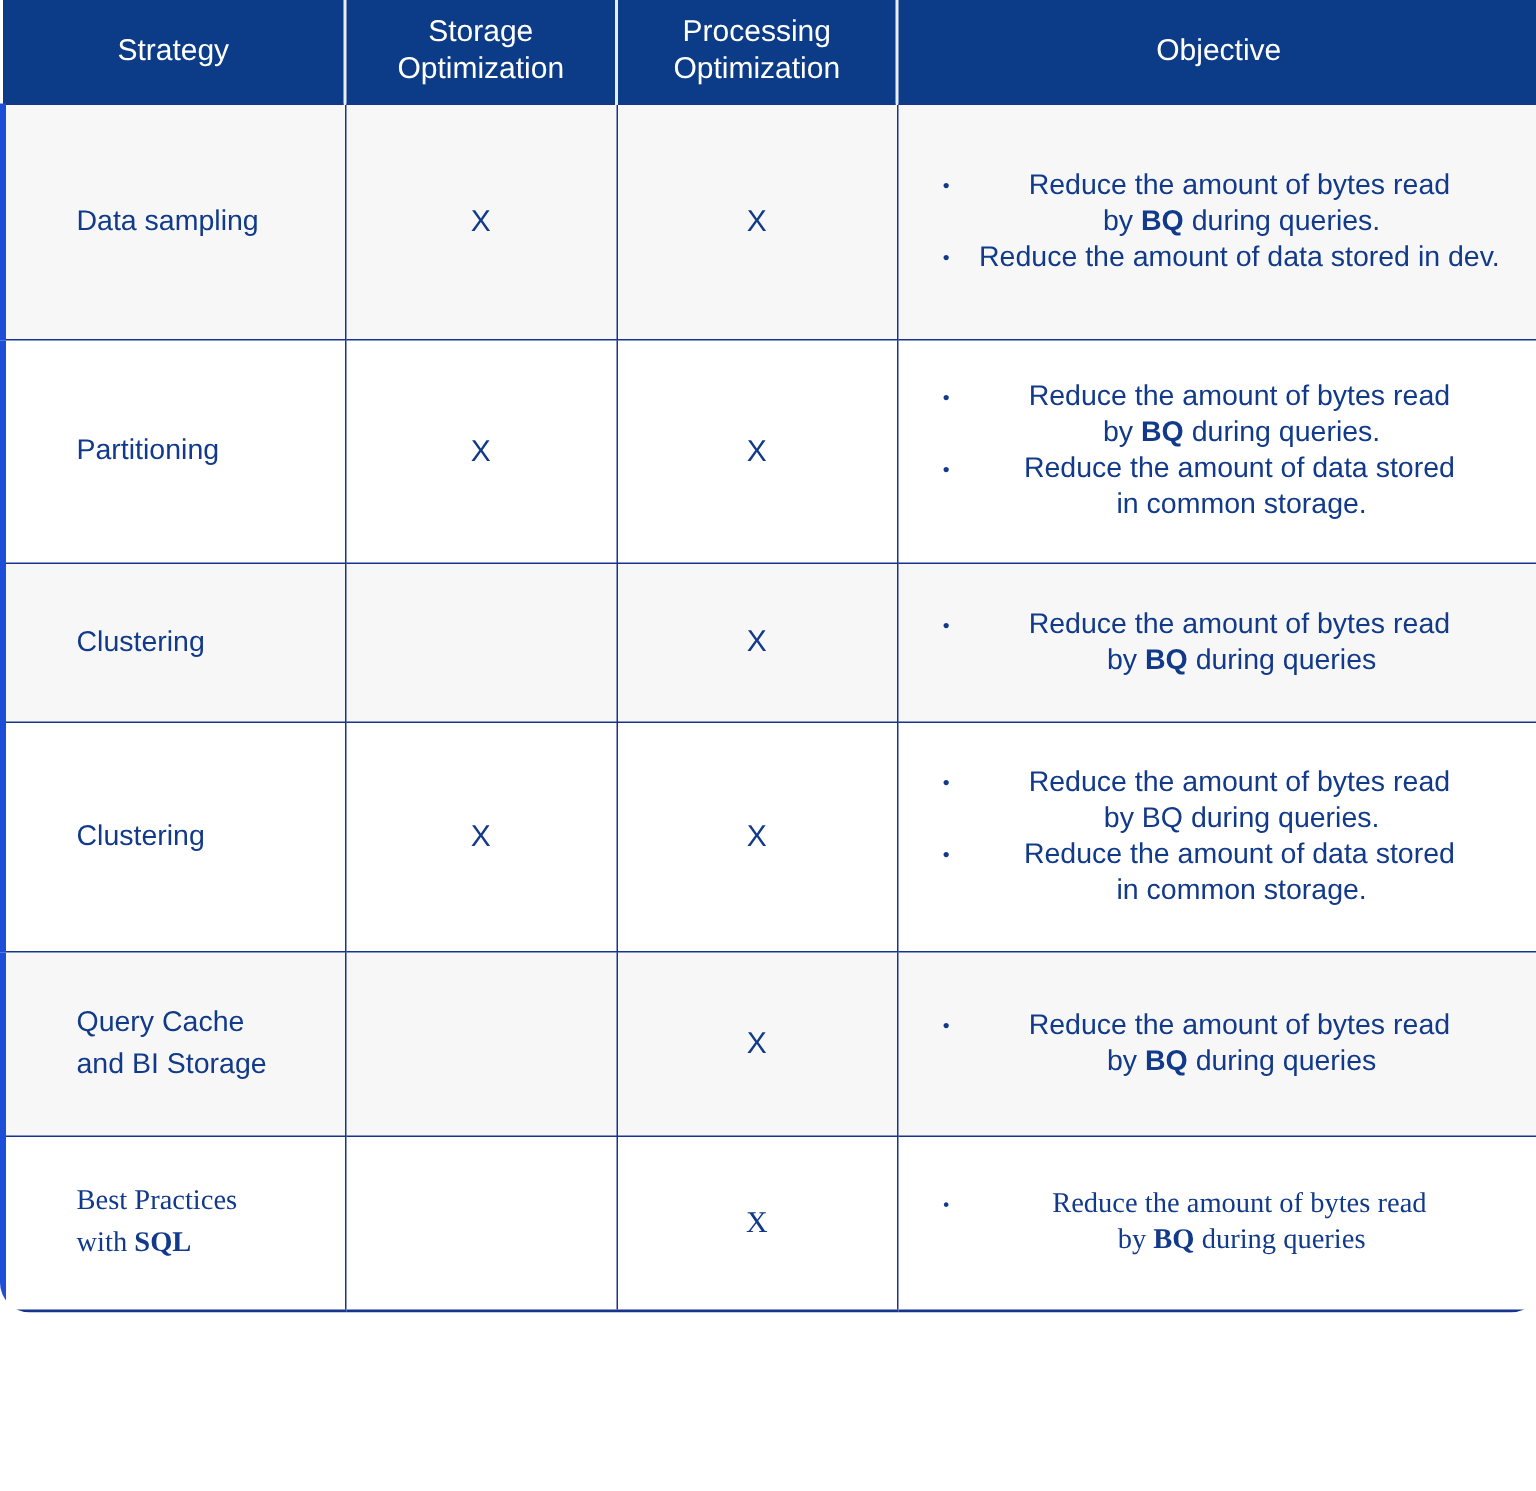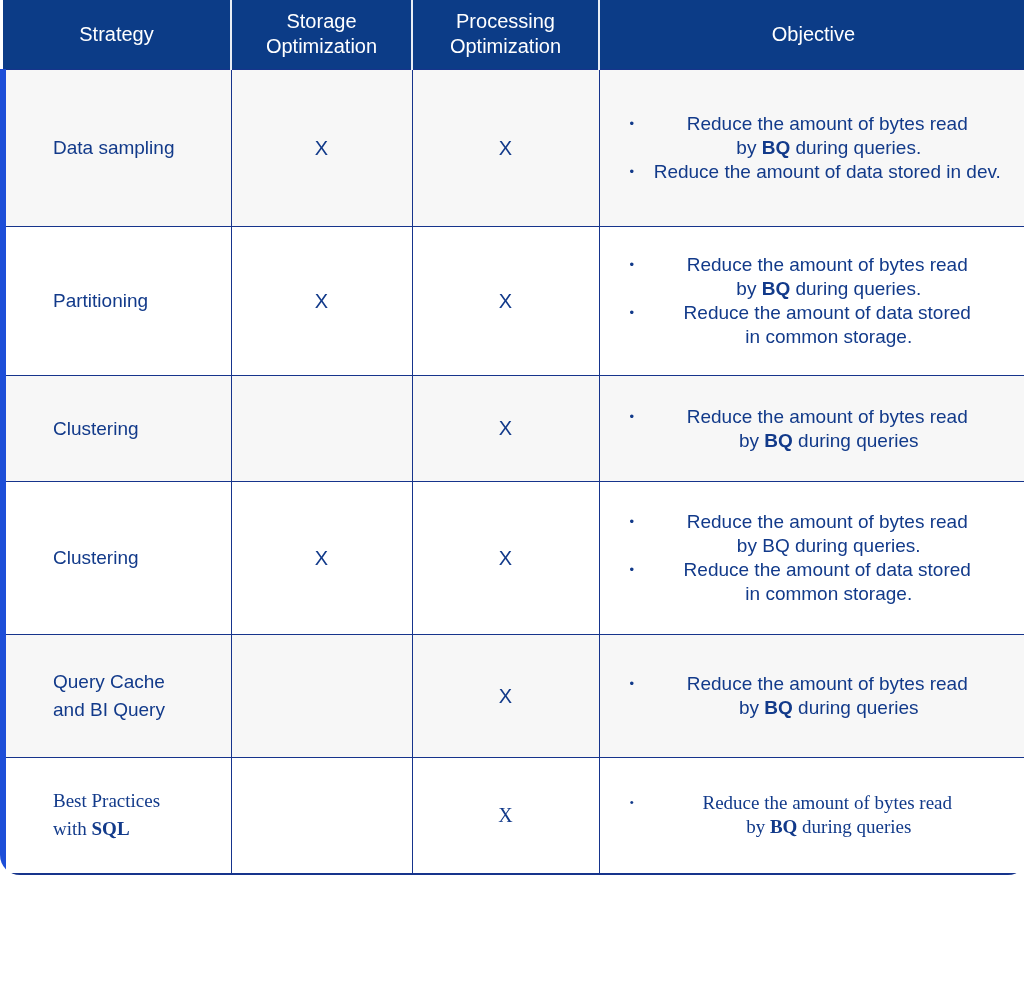--- a/index.html
+++ b/index.html
@@ -60,21 +60,21 @@
   }
 
   tbody tr.row-odd td  { background: #f7f7f7; }
   tbody tr.row-even td { background: #ffffff; }
 
   td.strategy-cell {
     padding-left: 47px;
     padding-right: 10px;
     text-align: left;
     line-height: 28px;
-    border-left: 6px solid #1d4ed8;
+    border-left: 4px solid #1d4ed8;
   }
   td.mark-cell {
     text-align: center;
     font-size: 20px;
   }
   td.objective-cell {
     padding-left: 30px;
     padding-right: 12px;
     border-right: 2px solid #16348c;
     text-align: center;
@@ -187,21 +187,21 @@
           <td class="mark-cell"><span>X</span></td>
           <td class="mark-cell"><span>X</span></td>
           <td class="objective-cell">
             <ul class="bullets">
               <li><span>Reduce the amount of bytes read</span><span class="cont"><span>by BQ during queries.</span></span></li>
               <li><span>Reduce the amount of data stored</span><span class="cont"><span>in common storage.</span></span></li>
             </ul>
           </td>
         </tr>
         <tr class="row-odd r5">
-          <td class="strategy-cell"><span>Query Cache</span><br><span>and BI Query</span></td>
+          <td class="strategy-cell"><span>Query Cache</span><br><span>and BI Storage</span></td>
           <td class="mark-cell"><span></span></td>
           <td class="mark-cell"><span>X</span></td>
           <td class="objective-cell">
             <ul class="bullets">
               <li><span>Reduce the amount of bytes read</span><span class="cont"><span>by </span><b>BQ</b><span> during queries</span></span></li>
             </ul>
           </td>
         </tr>
         <tr class="row-even r6">
           <td class="strategy-cell"><span>Best Practices</span><br><span>with </span><b>SQL</b></td>

